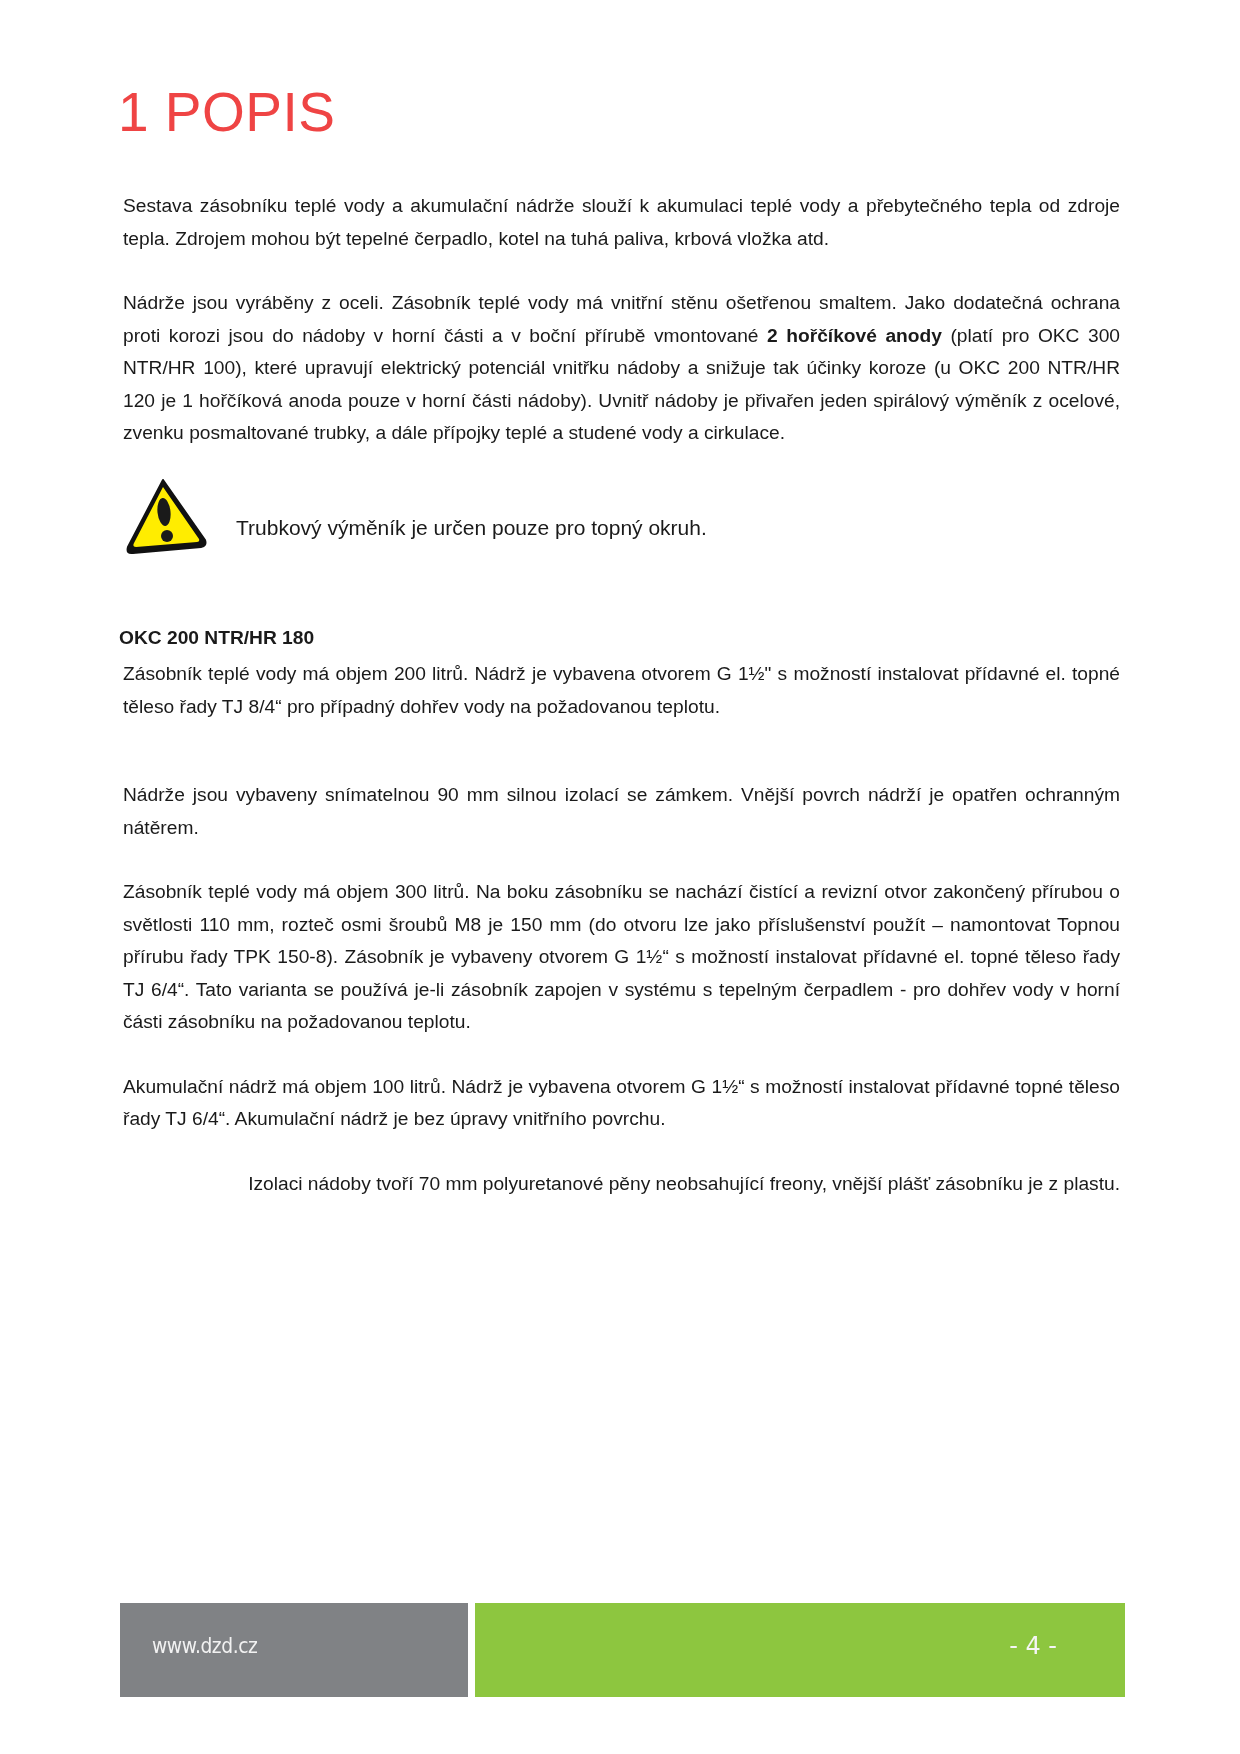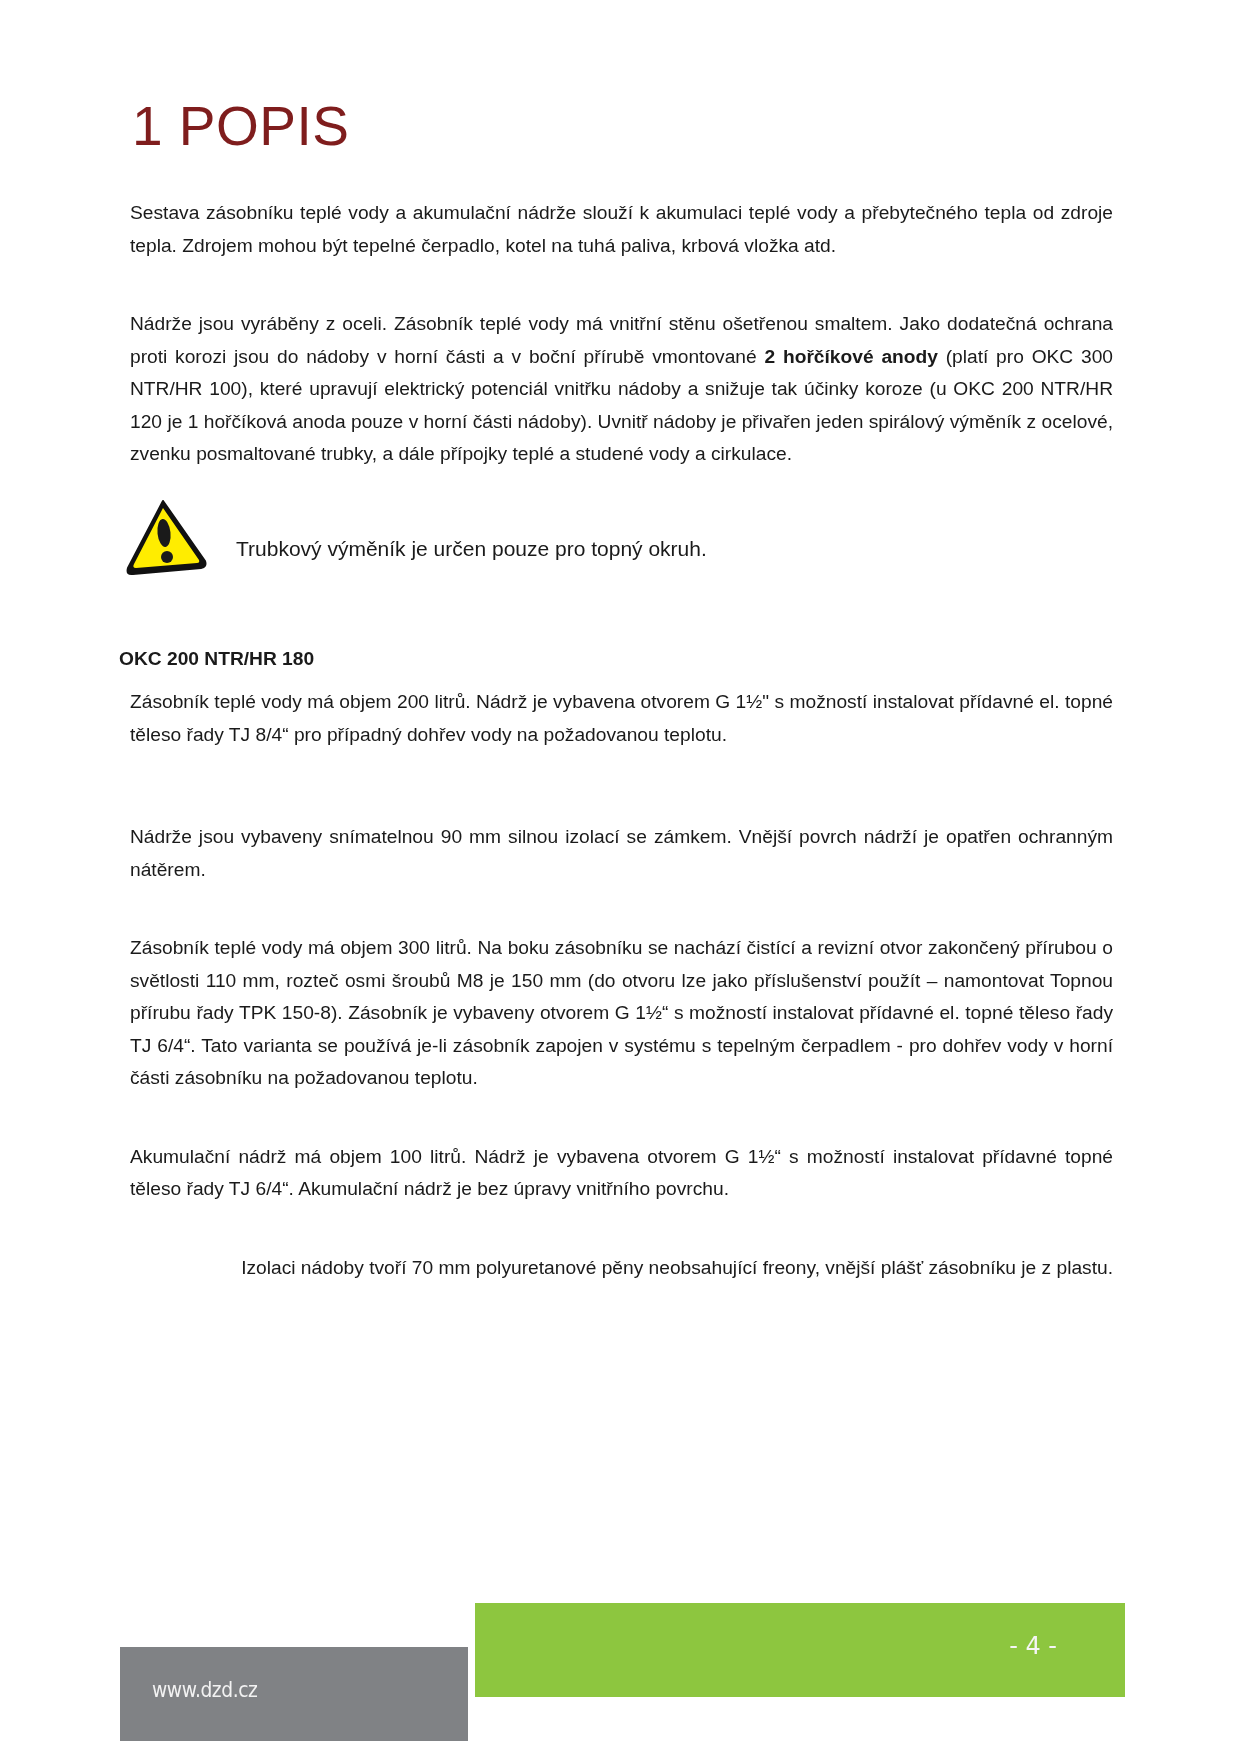--- a/index.html
+++ b/index.html
@@ -1,34 +1,34 @@
 <!DOCTYPE html>
 <html><head>
 <meta charset="utf-8">
 <style>
   html, body { margin: 0; padding: 0; background: #ffffff; }
   body { width: 1240px; height: 1754px; position: relative; overflow: hidden;
          font-family: "Liberation Sans", sans-serif; color: #1a1a1a; }
   .page { position: absolute; left: 0; top: 0; width: 1240px; height: 1754px; }
-  .title { position: absolute; left: 118px; top: 80px; margin: 14px;
+  .title { position: absolute; left: 118px; top: 80px; margin: 0;
            font-family: "Liberation Sans", sans-serif; font-weight: normal;
-           font-size: 55px; color: #7f1d1d; letter-spacing: 0.5px; }
+           font-size: 55px; color: #ef4444; letter-spacing: 0.5px; }
   .content { position: absolute; left: 119px; width: 1005px; top: 186px; }
-  .para { margin: 11px; font-size: 19.2px; line-height: 32.5px; text-align: justify;
+  .para { margin: 4px; font-size: 19.2px; line-height: 32.5px; text-align: justify;
           text-justify: inter-word; }
   .para.last-left { text-align: right; }
   .gap { height: 24px; }
   .bold { font-weight: bold; }
   .warning { position: relative; height: 84px; margin-top: 24px; }
   .warning-icon { position: absolute; left: 4px; top: 2px; width: 86px; height: 80px; }
   .warning-text { position: absolute; left: 117px; top: 38px; font-weight: normal;
                   font-size: 21px; line-height: 32px; }
   .subhead { margin: 0; font-weight: bold; font-size: 19.2px; line-height: 32.5px; }
   .footer-left { position: absolute; left: 120px; top: 1603px; width: 348px; height: 94px;
-                 background: #808285; margin-top: 44px; }
+                 background: #808285; }
   .footer-right { position: absolute; left: 475px; top: 1603px; width: 650px; height: 94px;
                   background: #8dc63f; }
   .footer-url { position: absolute; left: 32px; top: 30px; color: #f2f2f2;
                 font-size: 22px; font-family: "DejaVu Sans", sans-serif; font-weight: normal;
                 letter-spacing: -0.5px; transform: scaleX(0.85); transform-origin: left center; }
   .footer-page { position: absolute; right: 68px; top: 29px; color: #f5f5f5;
                  font-size: 24px; font-family: "DejaVu Sans", sans-serif; }
 </style>
 </head>
 <body>

